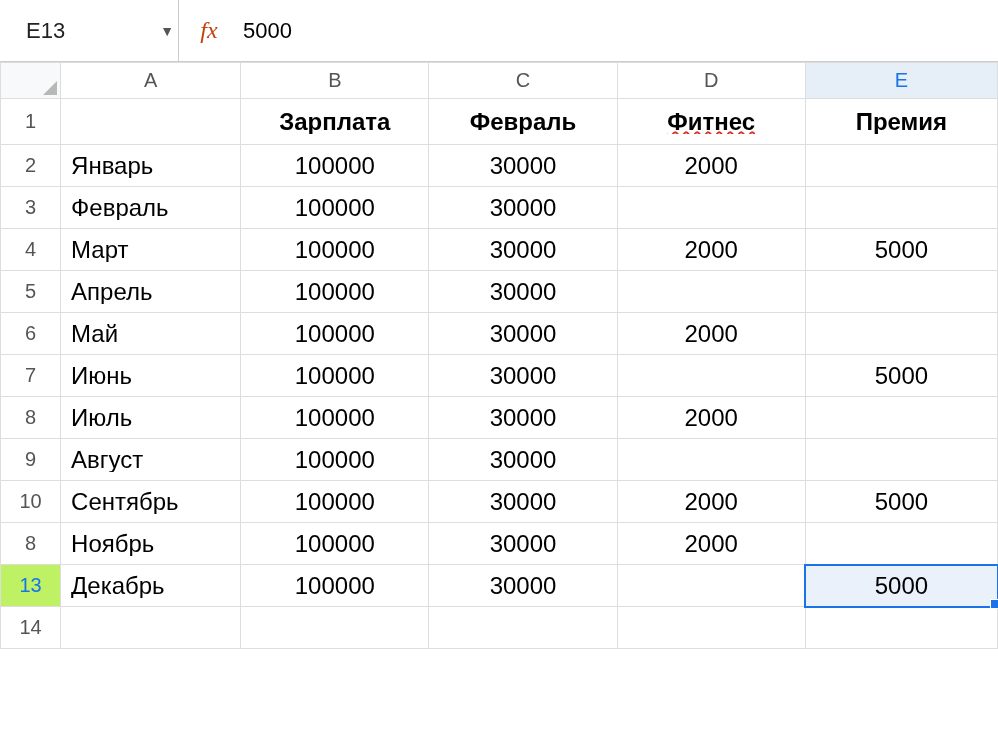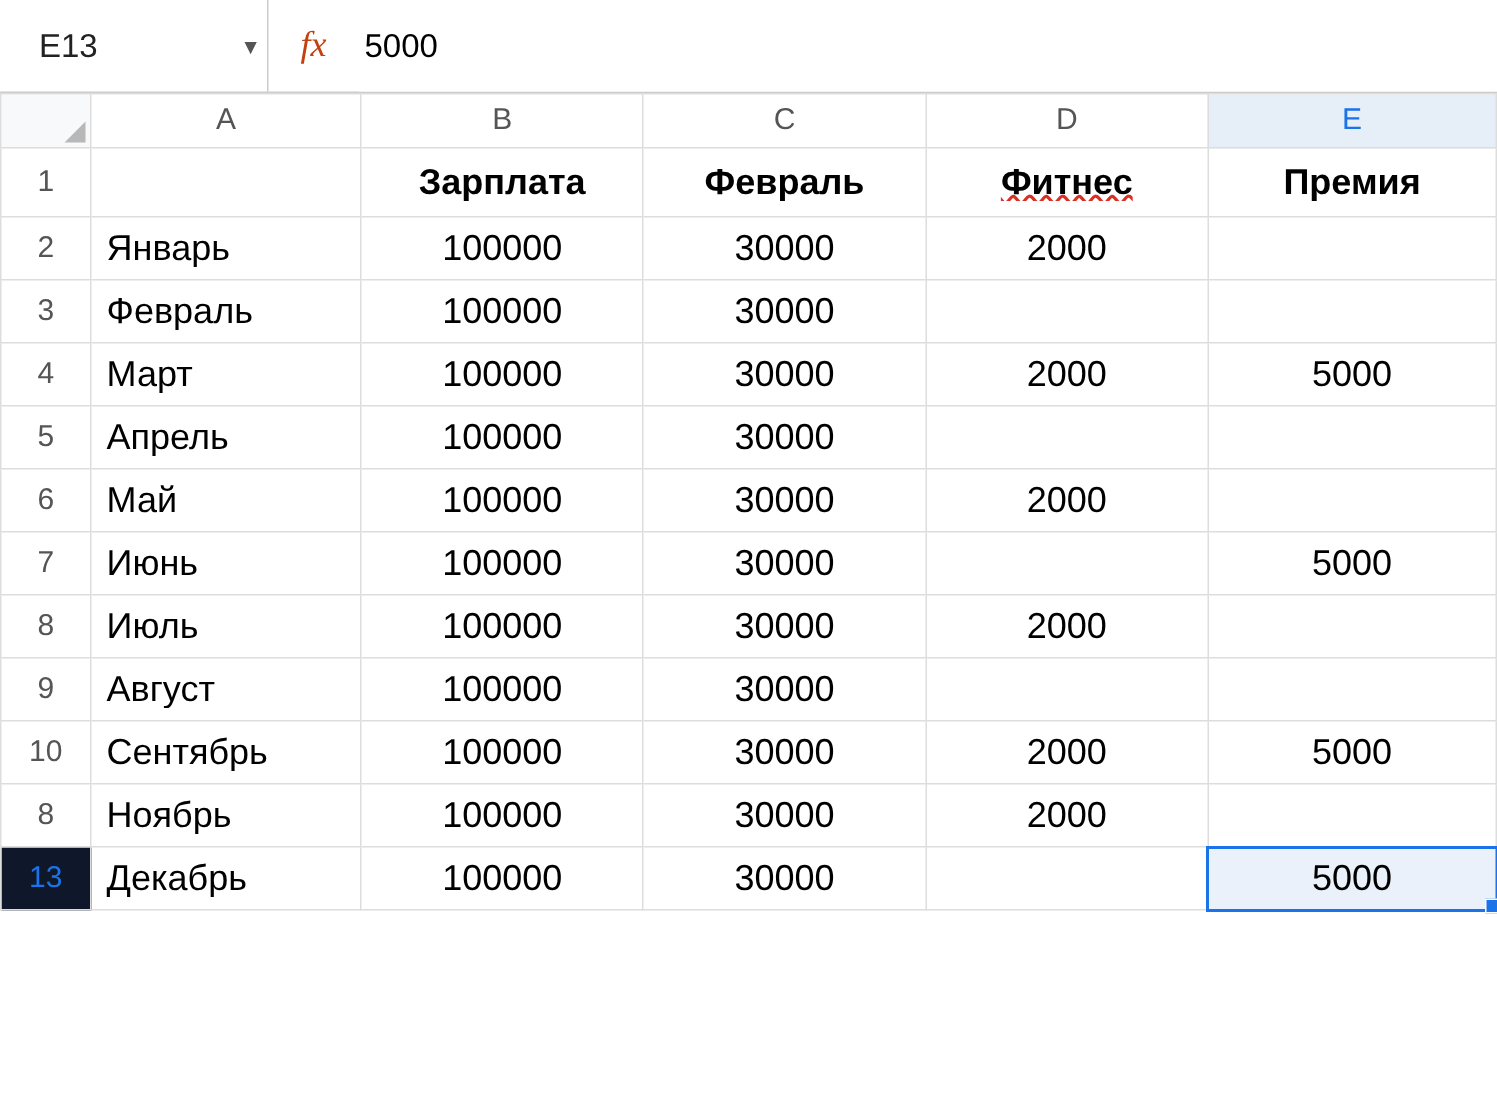--- a/index.html
+++ b/index.html
@@ -106,21 +106,21 @@
     width: 60px;
     background: #fff;
     font-weight: 400;
     color: #555;
     font-size: 20px;
     text-align: center;
   }
   tr.row-h1 th.row-head, tr.row-h1 td.cell { height: 46px; }
   tr.row-dat th.row-head, tr.row-dat td.cell { height: 42px; }
   th.row-head.sel {
-    background: #0f172a;
+    background: #bef264;
     color: #1a73e8;
   }
   
   td.cell {
     position: relative;
   }
   .cell-inner {
     padding: 0 10px;
     font-size: 24px;
     line-height: 1;
@@ -403,15 +403,33 @@
           <td class="cell align-r">
             <div class="cell-inner">30000</div>
           </td>
           <td class="cell align-r">
             <div class="cell-inner"></div>
           </td>
           <td class="cell align-r selected">
             <div class="cell-inner">5000</div>
           </td>
         </tr>
+        <tr class="row-dat">
+          <th class="row-head">14</th>
+          <td class="cell align-r">
+            <div class="cell-inner"></div>
+          </td>
+          <td class="cell align-r">
+            <div class="cell-inner"></div>
+          </td>
+          <td class="cell align-r">
+            <div class="cell-inner"></div>
+          </td>
+          <td class="cell align-r">
+            <div class="cell-inner"></div>
+          </td>
+          <td class="cell align-r">
+            <div class="cell-inner"></div>
+          </td>
+        </tr>
       </tbody>
   </table>
 </div>
 
 </body></html>

